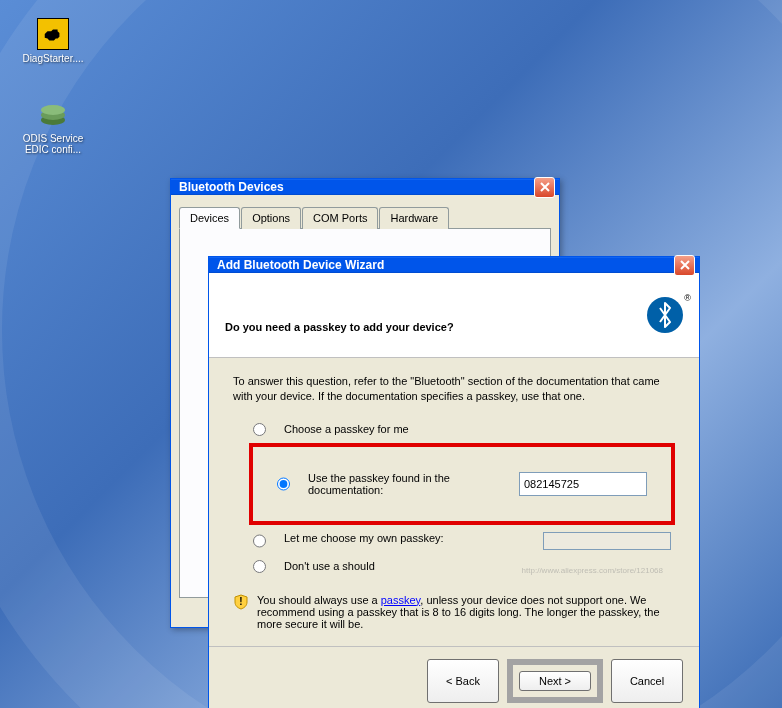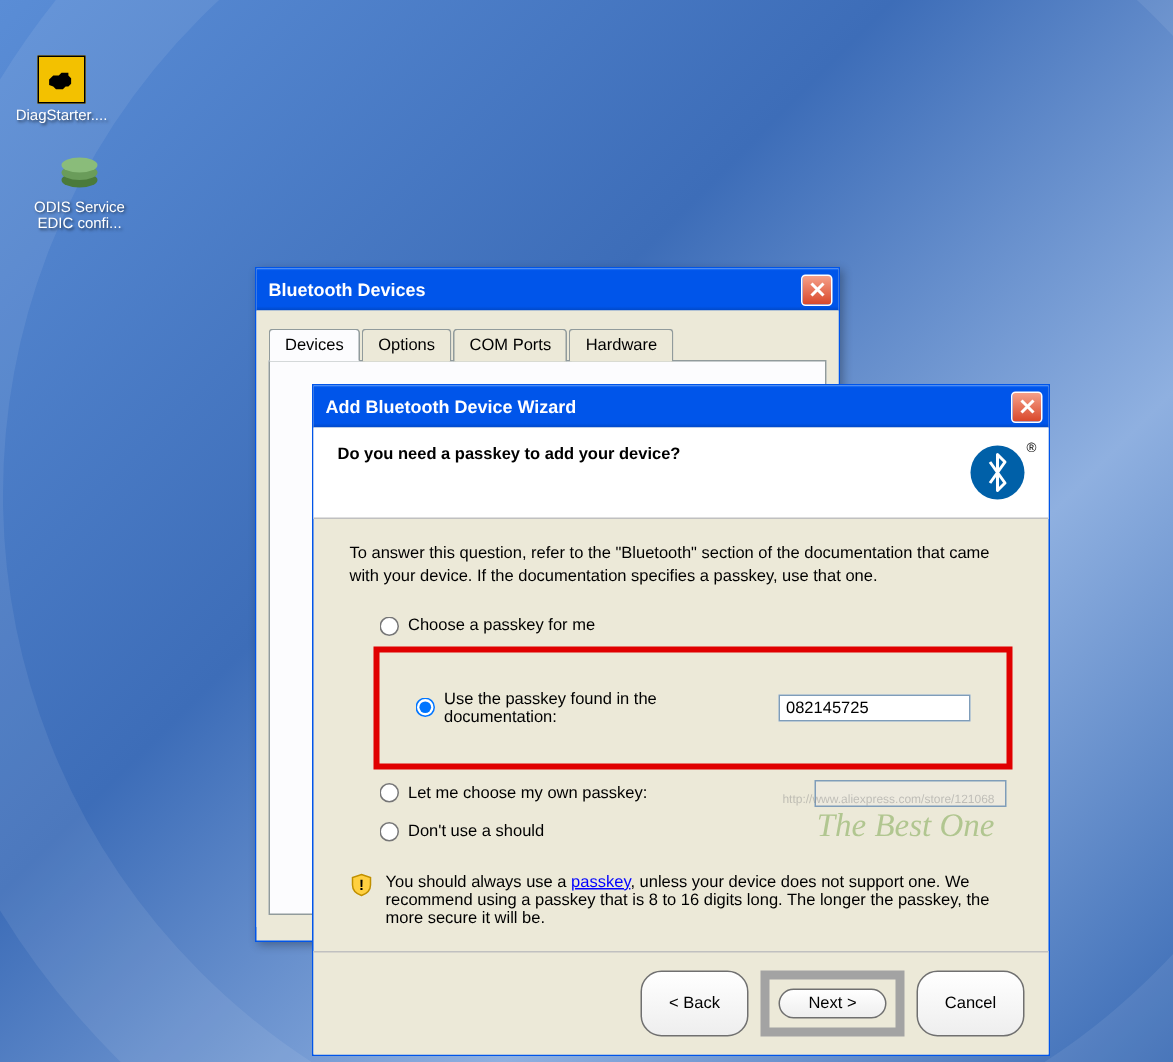--- a/index.html
+++ b/index.html
@@ -36,21 +36,21 @@
 }
 .icon-diag { background: #f3c100; border: 1px solid #000; }
 
 .window {
   position: absolute;
   background: #ece9d8;
   border: 1px solid #0055ea;
   box-shadow: 2px 2px 6px rgba(0,0,0,0.3);
 }
 .titlebar {
-  height: 28px;
+  height: 16px;
   background: linear-gradient(to bottom, #2a7cff 0%, #0055ea 5%, #0055ea 90%, #0048c7 100%);
   display: flex;
   align-items: center;
   padding: 0 4px 0 8px;
   color: #fff;
   font-weight: bold;
   font-size: 12px;
 }
 .titlebar .title { flex: 1; }
 .titlebar .close-btn {
@@ -90,23 +90,23 @@
 
 .wizard {
   position: absolute;
   width: 492px;
   background: #ece9d8;
   border: 1px solid #0055ea;
 }
 .wizard-header {
   background: #fff;
   border-bottom: 1px solid #c0c0c0;
-  padding: 12px 16px;
-  display: flex;
-  align-items: flex-start;
+  padding: 24px 16px;
+  display: flex;
+  align-items: flex-end;
 }
 .wizard-header .heading {
   font-weight: bold;
   font-size: 11px;
   flex: 1;
 }
 .bt-logo {
   width: 36px; height: 36px;
   background: #0060a8;
   border-radius: 50%;
@@ -122,23 +122,22 @@
 }
 .wizard-content {
   padding: 16px 24px;
   font-size: 11px;
   color: #000;
 }
 .wizard-content p { margin-bottom: 14px; line-height: 1.35; }
 .radio-group { margin-left: 16px; }
 .radio-row {
   display: flex;
-  align-items: center;
   padding: 5px 4px;
-  gap: 6px;
+  gap: 18px;
 }
 .radio-row input[type="text"] {
   width: 128px;
   padding: 2px 4px;
   border: 1px solid #7f9db9;
   font-size: 11px;
   margin-left: auto;
 }
 .highlight-box {
   border: 4px solid #e00000;
@@ -164,21 +163,21 @@
   gap: 8px;
   background: #ece9d8;
 }
 .btn {
   min-width: 72px;
   padding: 3px 12px;
   border: 1px solid #707070;
   background: linear-gradient(to bottom, #fff, #eee);
   cursor: pointer;
   font-size: 11px;
-  border-radius: 14px;
+  border-radius: 3px;
 }
 .next-highlight {
   border: 6px solid #a3a3a3;
   padding: 6px;
   display: inline-flex;
 }
 .watermark {
   position: absolute;
   right: 36px;
   bottom: 140px;
@@ -195,21 +194,21 @@
 .watermark .url {
   font-size: 8px;
   color: #888;
 }
 </style>
 </head>
 <body>
 
 <div class="desktop-bg"></div>
 
-<div class="desktop-icon" style="top:18px; left:6px;margin-top:19px;">
+<div class="desktop-icon" style="top:18px; left:18px;">
   <div class="icon-box icon-diag">
     <svg width="22" height="22" viewBox="0 0 24 24">
         <path d="M3 12l3-3h4l2-2h5v2l2 2v4l-2 2h-2l-2 2H8l-2-2-3-1z" fill="#000"></path>
       </svg>
   </div>
   <div>DiagStarter....</div>
 </div>
 <div class="desktop-icon" style="top:98px; left:18px;">
   <div class="icon-box">
     <svg class="icon-odis" viewBox="0 0 32 32">
@@ -286,21 +285,20 @@
       <svg class="shield-icon" viewBox="0 0 16 16">
         <path d="M8 1l6 2v5c0 4-3 6-6 7-3-1-6-3-6-7V3z" fill="#ffd040" stroke="#c09000"></path>
         <text x="8" y="11" text-anchor="middle" font-size="10" fill="#000" font-weight="bold">!</text>
       </svg>
       <div>
         <span>You should always use a </span><a href="#">passkey</a><span>, unless your device does not support one. We recommend using a passkey that is 8 to 16 digits long. The longer the passkey, the more secure it will be.</span>
       </div>
     </div>
     <div class="watermark">
       <div class="url">http://www.aliexpress.com/store/121068</div>
-      <div class="leaf">The Best One</div>
     </div>
   </div>
   <div class="wizard-buttons">
     <button class="btn">&lt; Back</button>
     <span class="next-highlight">
       <button class="btn">Next &gt;</button>
     </span>
     <button class="btn">Cancel</button>
   </div>
 </div>

